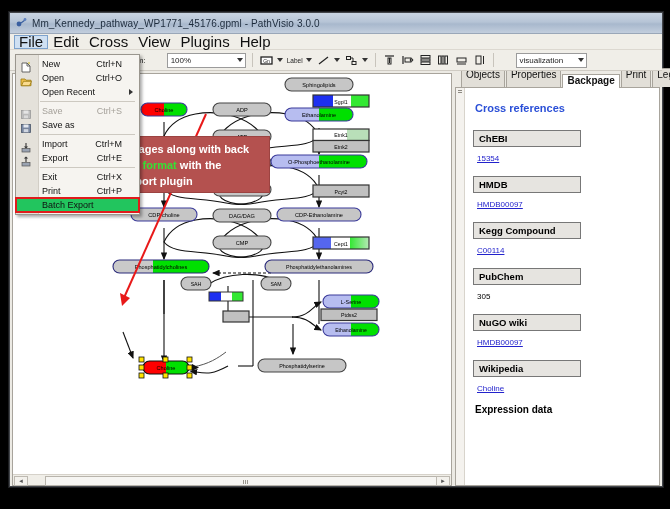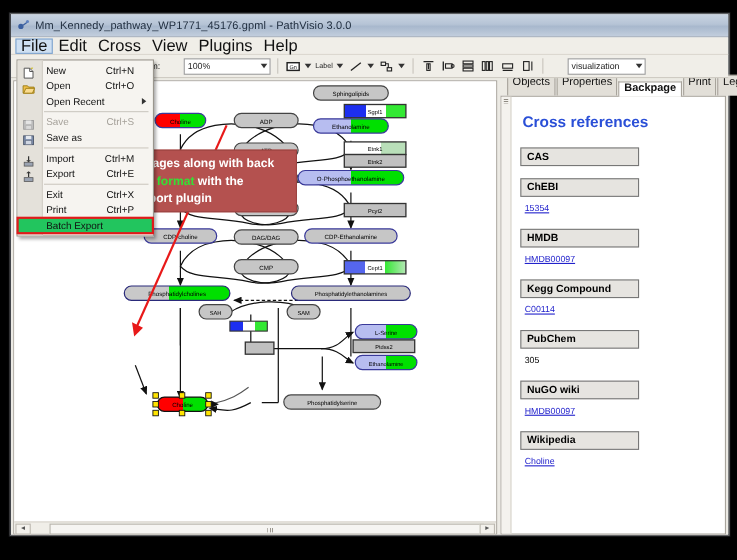--- a/index.html
+++ b/index.html
@@ -74,21 +74,21 @@
   .tabs{display:flex;align-items:flex-end;height:14px;gap:1px;padding-left:6px;background:#eceae4;}
   .tab{font-size:10px;color:#111;border:1px solid #a8a49c;border-bottom:none;background:#e2dfd8;
        padding:1px 4px 7px 4px;line-height:10px;white-space:nowrap;margin-top:40px;}
   .tab.sel{background:#fff;font-weight:bold;padding-bottom:2px;position:relative;top:1px;}
   .rbox{flex:1 1 auto;border:1px solid #a8a49c;background:#fff;display:flex;min-height:0;}
   .rgutter{flex:0 0 8px;background:#f4f2ee;border-right:1px solid #d8d4cc;position:relative;}
   .rgutter:before{content:"";position:absolute;left:2px;top:2px;width:4px;height:4px;
      background:repeating-linear-gradient(to bottom,#8e8a82 0 1px,transparent 1px 2px);}
   .rcontent{flex:1 1 auto;padding:10px 8px 4px 8px;overflow:hidden;}
 
-  .xref-title{color:#2a4fd7;font-weight:bold;font-size:14px;margin:4px 0 14px 2px;}
+  .xref-title{color:#2a4fd7;font-weight:bold;font-size:11px;margin:4px 0 14px 2px;}
   .xref-block{margin-bottom:9px;}
   .xref-head{
     border:1px solid #777;background:#e6e4e0;font-weight:bold;font-size:9.5px;color:#000;
     padding:2px 5px;display:inline-block;min-width:108px;box-sizing:border-box;
   }
   .xref-val{font-size:8px;margin:4px 0 0 4px;color:#2222cc;text-decoration:underline;display:inline-block;}
   .xref-val.plain{color:#000;text-decoration:none;font-size:8px;}
   .expr-title{font-weight:bold;font-size:10px;color:#000;margin-top:8px;margin-left:2px;}
 
   
@@ -473,21 +473,20 @@
           <div class="tab">Print</div>
           <div class="tab">Legend</div>
         </div>
 
         <div class="rbox">
           <div class="rgutter"></div>
           <div class="rcontent">
             <div class="xref-title">Cross references</div>
 
             <div class="xref-block">
-              <div class="xref-head">CAS</div>
             </div>
 
             <div class="xref-block">
               <div class="xref-head">ChEBI</div>
               <div><a class="xref-val" href="#">15354</a></div>
             </div>
 
             <div class="xref-block">
               <div class="xref-head">HMDB</div>
               <div><a class="xref-val" href="#">HMDB00097</a></div>
@@ -506,20 +505,21 @@
             <div class="xref-block">
               <div class="xref-head">NuGO wiki</div>
               <div><a class="xref-val" href="#">HMDB00097</a></div>
             </div>
 
             <div class="xref-block">
               <div class="xref-head">Wikipedia</div>
               <div><a class="xref-val" href="#">Choline</a></div>
             </div>
 
+            <div class="expr-title">Expression data</div>
           </div>
         </div>
       </div>
     </div>
 
 
     <div class="dropdown">
       <div class="dd-left"></div>
 
       <div class="dd-row">

